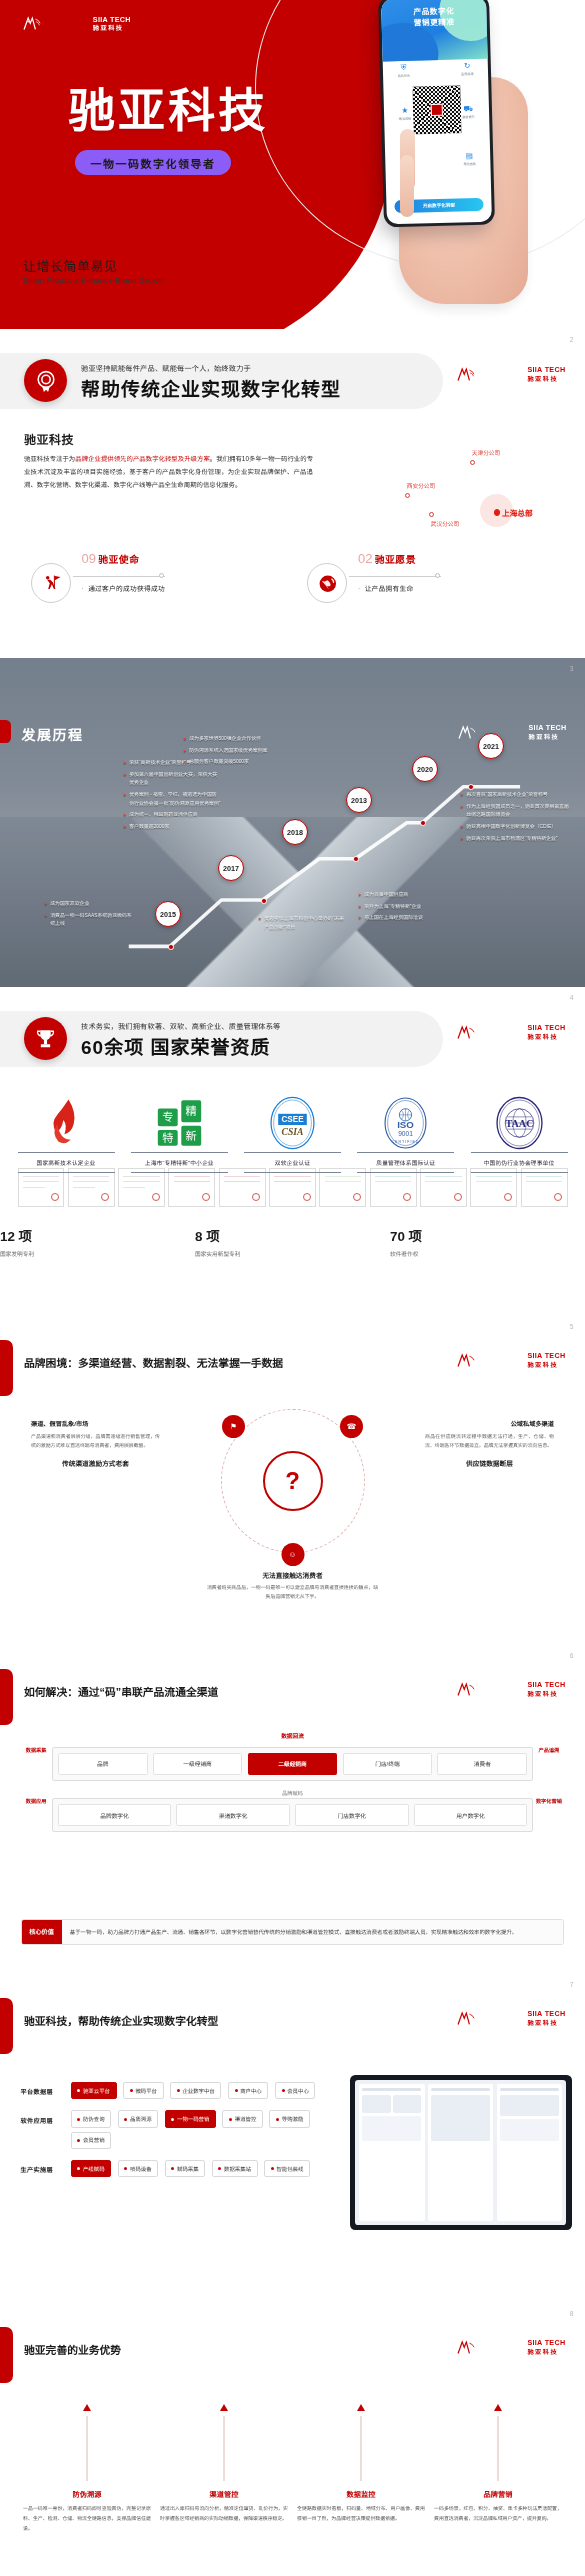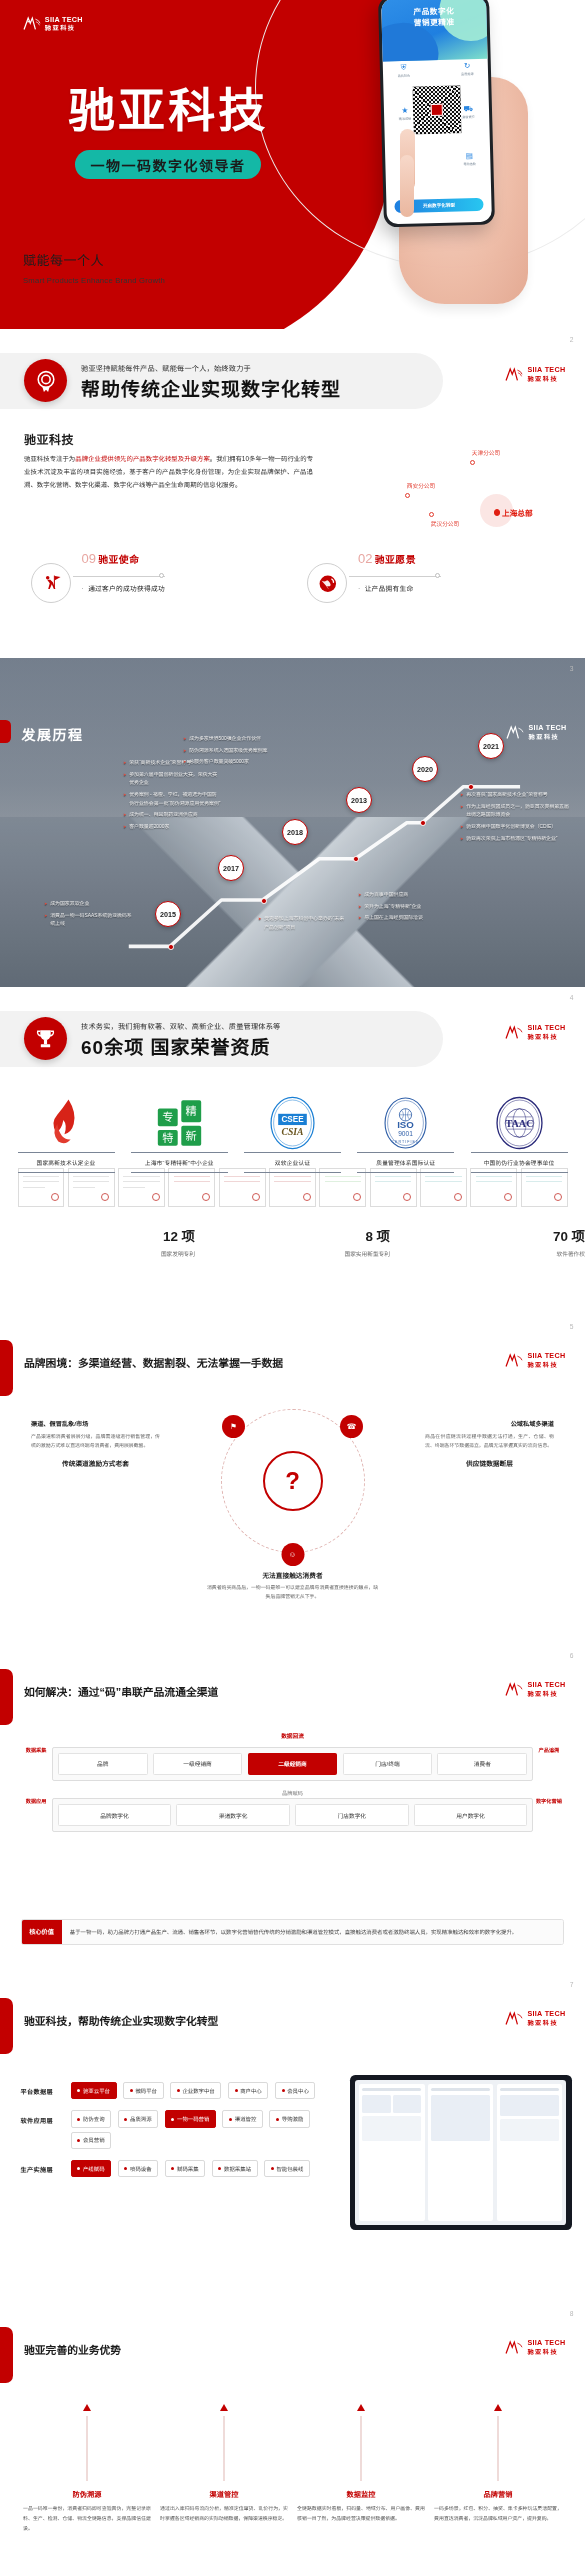--- a/index.html
+++ b/index.html
@@ -16,21 +16,21 @@
   }
   .pagenum{
     position:absolute; right:11.3px; top:7.2px; font-size:6.7px; color:#b9b9b9;
     letter-spacing:0.3px; z-index:40;
   }
 
   
   .logo{ display:flex; align-items:center; gap:3.6px; }
   .logo .mark{ position:relative; width:19.6px; height:15.5px; flex:0 0 19.6px; }
   .logo .mark svg{ display:block; }
-  .logo .txt{ line-height:1.05; }
+  .logo .txt{ line-height:1.05;margin-left:48px; }
   .logo .txt .en{ font-size:7.2px; font-weight:700; letter-spacing:0.3px; }
   .logo .txt .cn{ font-size:6.2px; font-weight:700; letter-spacing:1.5px; }
   .logo.red .en,.logo.red .cn{ color:#c00; }
   .logo.white .en,.logo.white .cn{ color:#fff; }
 
   
   .s1{ background:#fff; }
   .s1 .redblob2{
     position:absolute; left:0; top:0; width:392px; height:361px;
     background:#c20000;
@@ -41,26 +41,26 @@
     border:0.5px solid #ececec; border-radius:50%;
   }
   .s1 .s1logo{ position:absolute; left:21.6px; top:15.5px; z-index:6; }
   .s1 .bigtitle{
     position:absolute; left:68px; top:87px; z-index:8;
     font-size:47px; font-weight:900; color:#fff; letter-spacing:3.1px;
     line-height:1; text-shadow:0 1px 3.1px rgba(0,0,0,.14);
   }
   .s1 .pill{
     position:absolute; left:75px; top:150px; z-index:8;
-    background:#14b8a6; color:#1b1b1b; border-radius:15.5px;
-    padding:4.6px 15.5px; font-size:14px; font-weight:700; letter-spacing:1.5px;text-align:center;
+    background:#8b5cf6; color:#1b1b1b; border-radius:15.5px;
+    padding:4.6px 15.5px; font-size:11px; font-weight:700; letter-spacing:1.5px;text-align:center;
   }
   .s1 .slogan{ position:absolute; left:23px; bottom:44px; z-index:8; }
   .s1 .slogan .cn{ font-size:13px; color:#1d1d1d; letter-spacing:0.5px; }
-  .s1 .slogan .en{ font-size:7.7px; color:#333; letter-spacing:0.2px; margin-top:7px;}
+  .s1 .slogan .en{ font-size:7.7px; color:#333; letter-spacing:0.2px; margin-top:1px;}
 
   
   .phone{
     position:absolute; right:93px; top:-5.2px; width:111px; height:231px;
     background:#1e2227; border-radius:13.4px; padding:2.6px; z-index:9;
     box-shadow:-5.2px 8.2px 17.5px rgba(0,0,0,.22);
     transform:rotate(-1.5deg);
   }
   .phone .screen{
     width:100%; height:100%; background:#fff; border-radius:11.3px; overflow:hidden;
@@ -259,21 +259,21 @@
     position:relative; overflow:hidden;
   }
   .minicert .ln{ position:absolute; left:4.1px; right:4.1px; height:1px; background:#e4e4e4;}
   .minicert .sealm{
     position:absolute; right:4.1px; bottom:5.2px; width:8.2px; height:8.2px;
     border-radius:50%; border:0.8px solid #d05a55;
   }
   .statrow{
     position:absolute; left:0; right:0; top:238px; display:flex; z-index:8;
   }
-  .stat{ flex:1; text-align:right; }
+  .stat{ flex:1; text-align:left; }
   .stat .n{ font-size:13.4px; font-weight:800; color:#1b1b1b; }
   .stat .l{ font-size:5.7px; color:#6b6b6b; margin-top:3.6px; }
 
   
   .s5 .centerq{
     position:absolute; left:50%; top:165px; transform:translate(-50%,-50%);
     width:60px; height:60px; border-radius:50%; border:2.1px solid #c20000;
     display:flex; align-items:center; justify-content:center; z-index:10;
     background:#fff; font-size:24px; color:#c20000; font-weight:800;
   }
@@ -388,21 +388,21 @@
     <span class="txt">
       <span class="en">SIIA TECH</span><br>
       <span class="cn">驰亚科技</span>
     </span>
   </div>
 
   <div class="bigtitle">驰亚科技</div>
   <div class="pill">一物一码数字化领导者</div>
 
   <div class="slogan">
-    <div class="cn">赋能每一个人</div>
+    <div class="cn">让增长简单易见</div>
     <div class="en">Smart Products Enhance Brand Growth</div>
   </div>
 
   <div class="hand"></div>
   <div class="finger" style="right:170px; top:129px; width:15.5px;height:62px;"></div>
   <div class="finger" style="right:171px; top:155px; width:14.4px;height:62px;"></div>
 
   <div class="phone">
     <div class="screen">
       <div class="ph-top">

